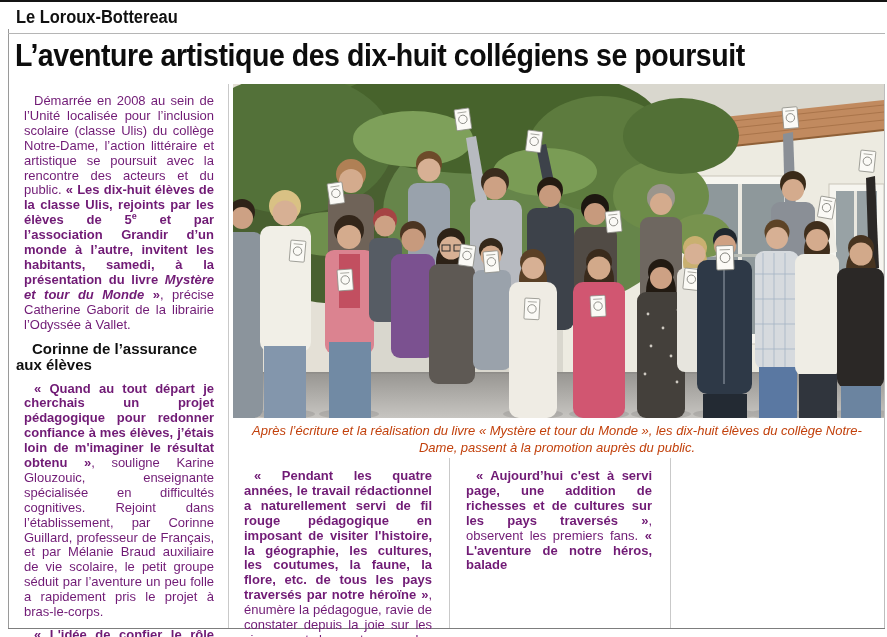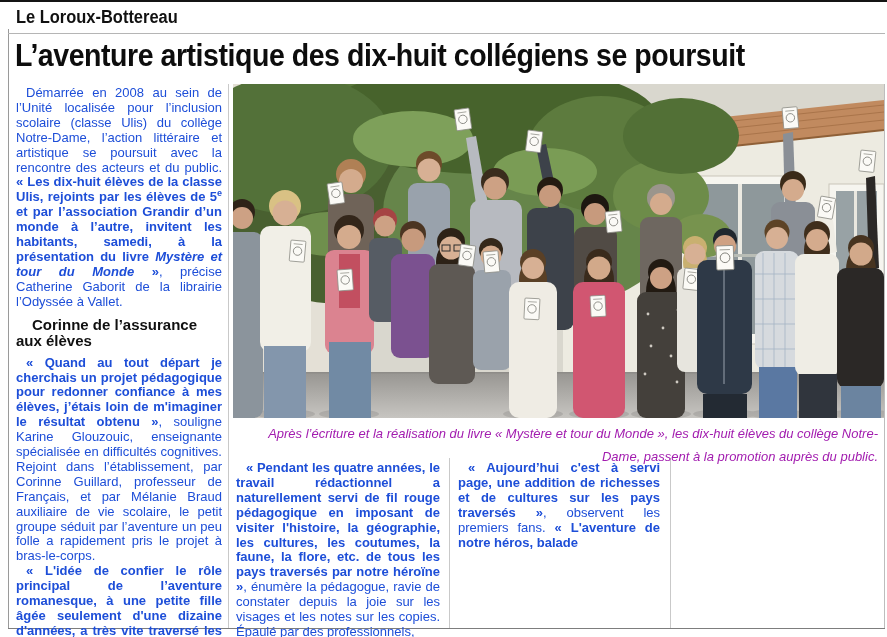--- a/index.html
+++ b/index.html
@@ -10,30 +10,30 @@
   .rule{position:absolute;background:#b5b5b5}
   .kicker{
     position:absolute;left:16px;top:7px;font-size:17.5px;font-weight:bold;
     color:#111;transform:scaleX(.94);transform-origin:0 0;white-space:nowrap;
   }
   .headline{
     position:absolute;left:15px;top:38px;font-size:31px;font-weight:bold;color:#0d0d0d;
     letter-spacing:-.5px;transform:scaleX(.92);transform-origin:0 0;white-space:nowrap;
   }
   .colL{position:absolute;left:16px;top:86px;width:206px}
-  p.body{font-size:13px;line-height:14.9px;text-align:justify;margin:0;overflow-wrap:break-word;color:#1d4ed8}
+  p.body{font-size:13px;line-height:14.9px;text-align:justify;margin:8px;overflow-wrap:break-word;color:#701a75}
   p.ind{text-indent:10px}
   .subhead{font-size:15px;line-height:16.5px;font-weight:bold;margin:7px 0 6px 0;text-indent:16px;color:#101010}
   .b{font-weight:bold}
   .i{font-style:italic}
   sup{font-size:9px;vertical-align:super;line-height:0}
   .photo{position:absolute;left:233px;top:84px;width:651px;height:334px;overflow:hidden;background:#d9d7ce}
   .caption{
     position:absolute;left:236px;top:422px;width:642px;
-    font-style:italic;font-size:13px;line-height:23px;color:#a21caf;text-align:right;
+    font-style:italic;font-size:13px;line-height:17px;color:#c2410c;text-align:center;
   }
   .bcol{position:absolute;top:461px;width:204px}
   #bcol1{left:236px}
   #bcol2{left:458px;width:202px}
   #bcol3{left:678px;width:200px}
   .event{margin-top:20px}
   
   .border-top{position:absolute;left:0;top:0;width:887px;height:2px;background:#141414}
   .border-left{position:absolute;left:8px;top:29px;width:1px;height:600px;background:#9a9a9a}
   .border-right{position:absolute;left:884px;top:84px;width:1px;height:545px;background:#bdbdbd}

